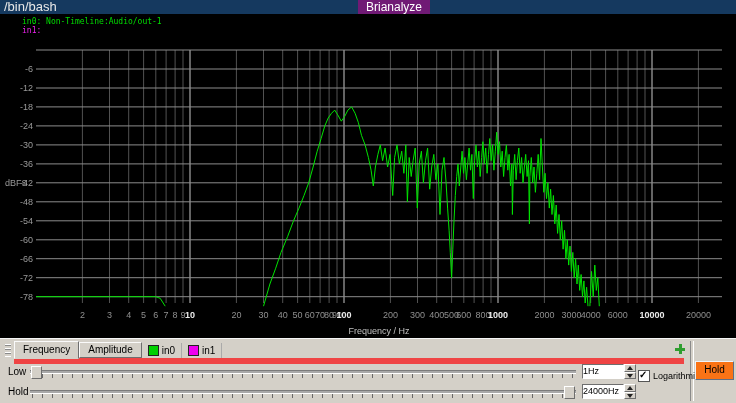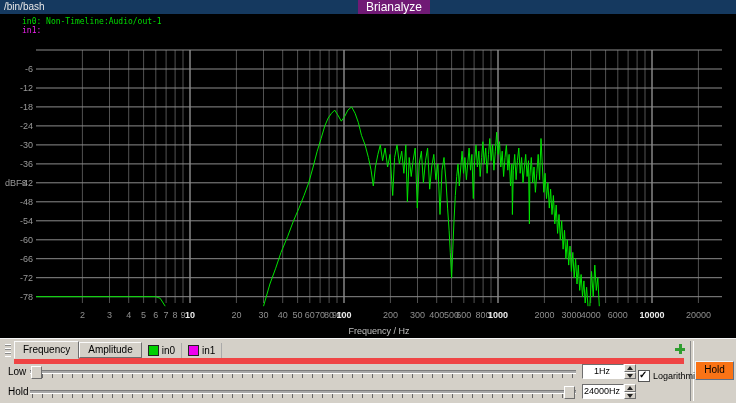--- a/index.html
+++ b/index.html
@@ -1,20 +1,20 @@
 <!DOCTYPE html>
 <html><head>
 <meta charset="utf-8">
 <style>
   html,body{margin:0;padding:0;background:#555;}
   .app{position:relative;width:736px;height:403px;background:#d4d0c8;overflow:hidden;
        font-family:"Liberation Sans",sans-serif;-webkit-font-smoothing:none;}
   
   .titlebar{position:absolute;top:0;left:0;width:736px;height:14px;background:#15395f;}
-  .tb-left{position:absolute;left:4px;top:0;height:14px;line-height:14px;color:#e8e8e8;font-size:10px;}
+  .tb-left{position:absolute;left:4px;top:0;height:14px;line-height:14px;color:#e8e8e8;font-size:13px;}
   .tb-app{position:absolute;left:358px;top:0;width:72px;height:14px;line-height:14px;
           text-align:center;color:#fff;font-size:12px;background:#701a75;}
   
   .plot-wrap{position:absolute;top:14px;left:0;width:736px;height:324px;background:#000;}
   .plot-wrap svg{position:absolute;top:0;left:0;}
   .ylab{fill:#9a9a9a;font:9px "Liberation Sans",sans-serif;}
   .xlab{fill:#8f8f8f;font:9px "Liberation Sans",sans-serif;}
   .xmaj{fill:#ececec;font:bold 9px "Liberation Sans",sans-serif;}
   .xtitle{fill:#c0c0c0;font:9px "Liberation Sans",sans-serif;}
   .ovl{position:absolute;left:22px;font:8px "DejaVu Sans Mono",monospace;white-space:pre;}
@@ -45,21 +45,21 @@
   .slider{position:absolute;left:30px;top:1px;width:546px;height:15px;}
   .groove{position:absolute;left:0;right:0;top:6px;height:2px;background:#a8a8a8;
           border-top:1px solid #7a7a7a;border-bottom:1px solid #ffffff;}
   .ticks{position:absolute;left:2px;right:2px;top:10px;height:4px;
          background:repeating-linear-gradient(90deg,#666 0 1px,transparent 1px 10px);}
   .thumb{position:absolute;top:2px;width:9px;height:11px;background:#d4d0c8;
          border:1px solid;border-color:#ffffff #6e6e6e #6e6e6e #ffffff;}
   .thumb.left{left:1px;} .thumb.right{right:1px;}
   .spin{position:absolute;left:582px;top:1px;width:54px;height:15px;display:flex;}
   .spin-val{flex:1;background:#fff;border:1px solid;border-color:#6e6e6e #fff #fff #6e6e6e;
-            font-size:9px;line-height:13px;text-align:center;padding-right:2px;}
+            font-size:9px;line-height:13px;text-align:left;padding-right:2px;}
   .spin-btns{width:12px;display:flex;flex-direction:column;}
   .sb{flex:1;background:#d4d0c8;border:1px solid;border-color:#fff #6e6e6e #6e6e6e #fff;position:relative;}
   .sb.up::after{content:"";position:absolute;left:2px;top:1px;border-left:3px solid transparent;
                 border-right:3px solid transparent;border-bottom:4px solid #222;}
   .sb.dn::after{content:"";position:absolute;left:2px;top:1px;border-left:3px solid transparent;
                 border-right:3px solid transparent;border-top:4px solid #222;}
   .chk-group{position:absolute;left:638px;top:31px;display:flex;align-items:center;gap:3px;font-size:9px;}
   .chk{width:10px;height:10px;background:#fff;border:1px solid #555;position:relative;}
   .chk.checked::after{content:"\2713";position:absolute;left:0;top:-2px;font-size:10px;font-weight:bold;color:#000;}
   .hold-btn{position:absolute;left:695px;top:22px;width:37px;height:17px;background:#f97316;

